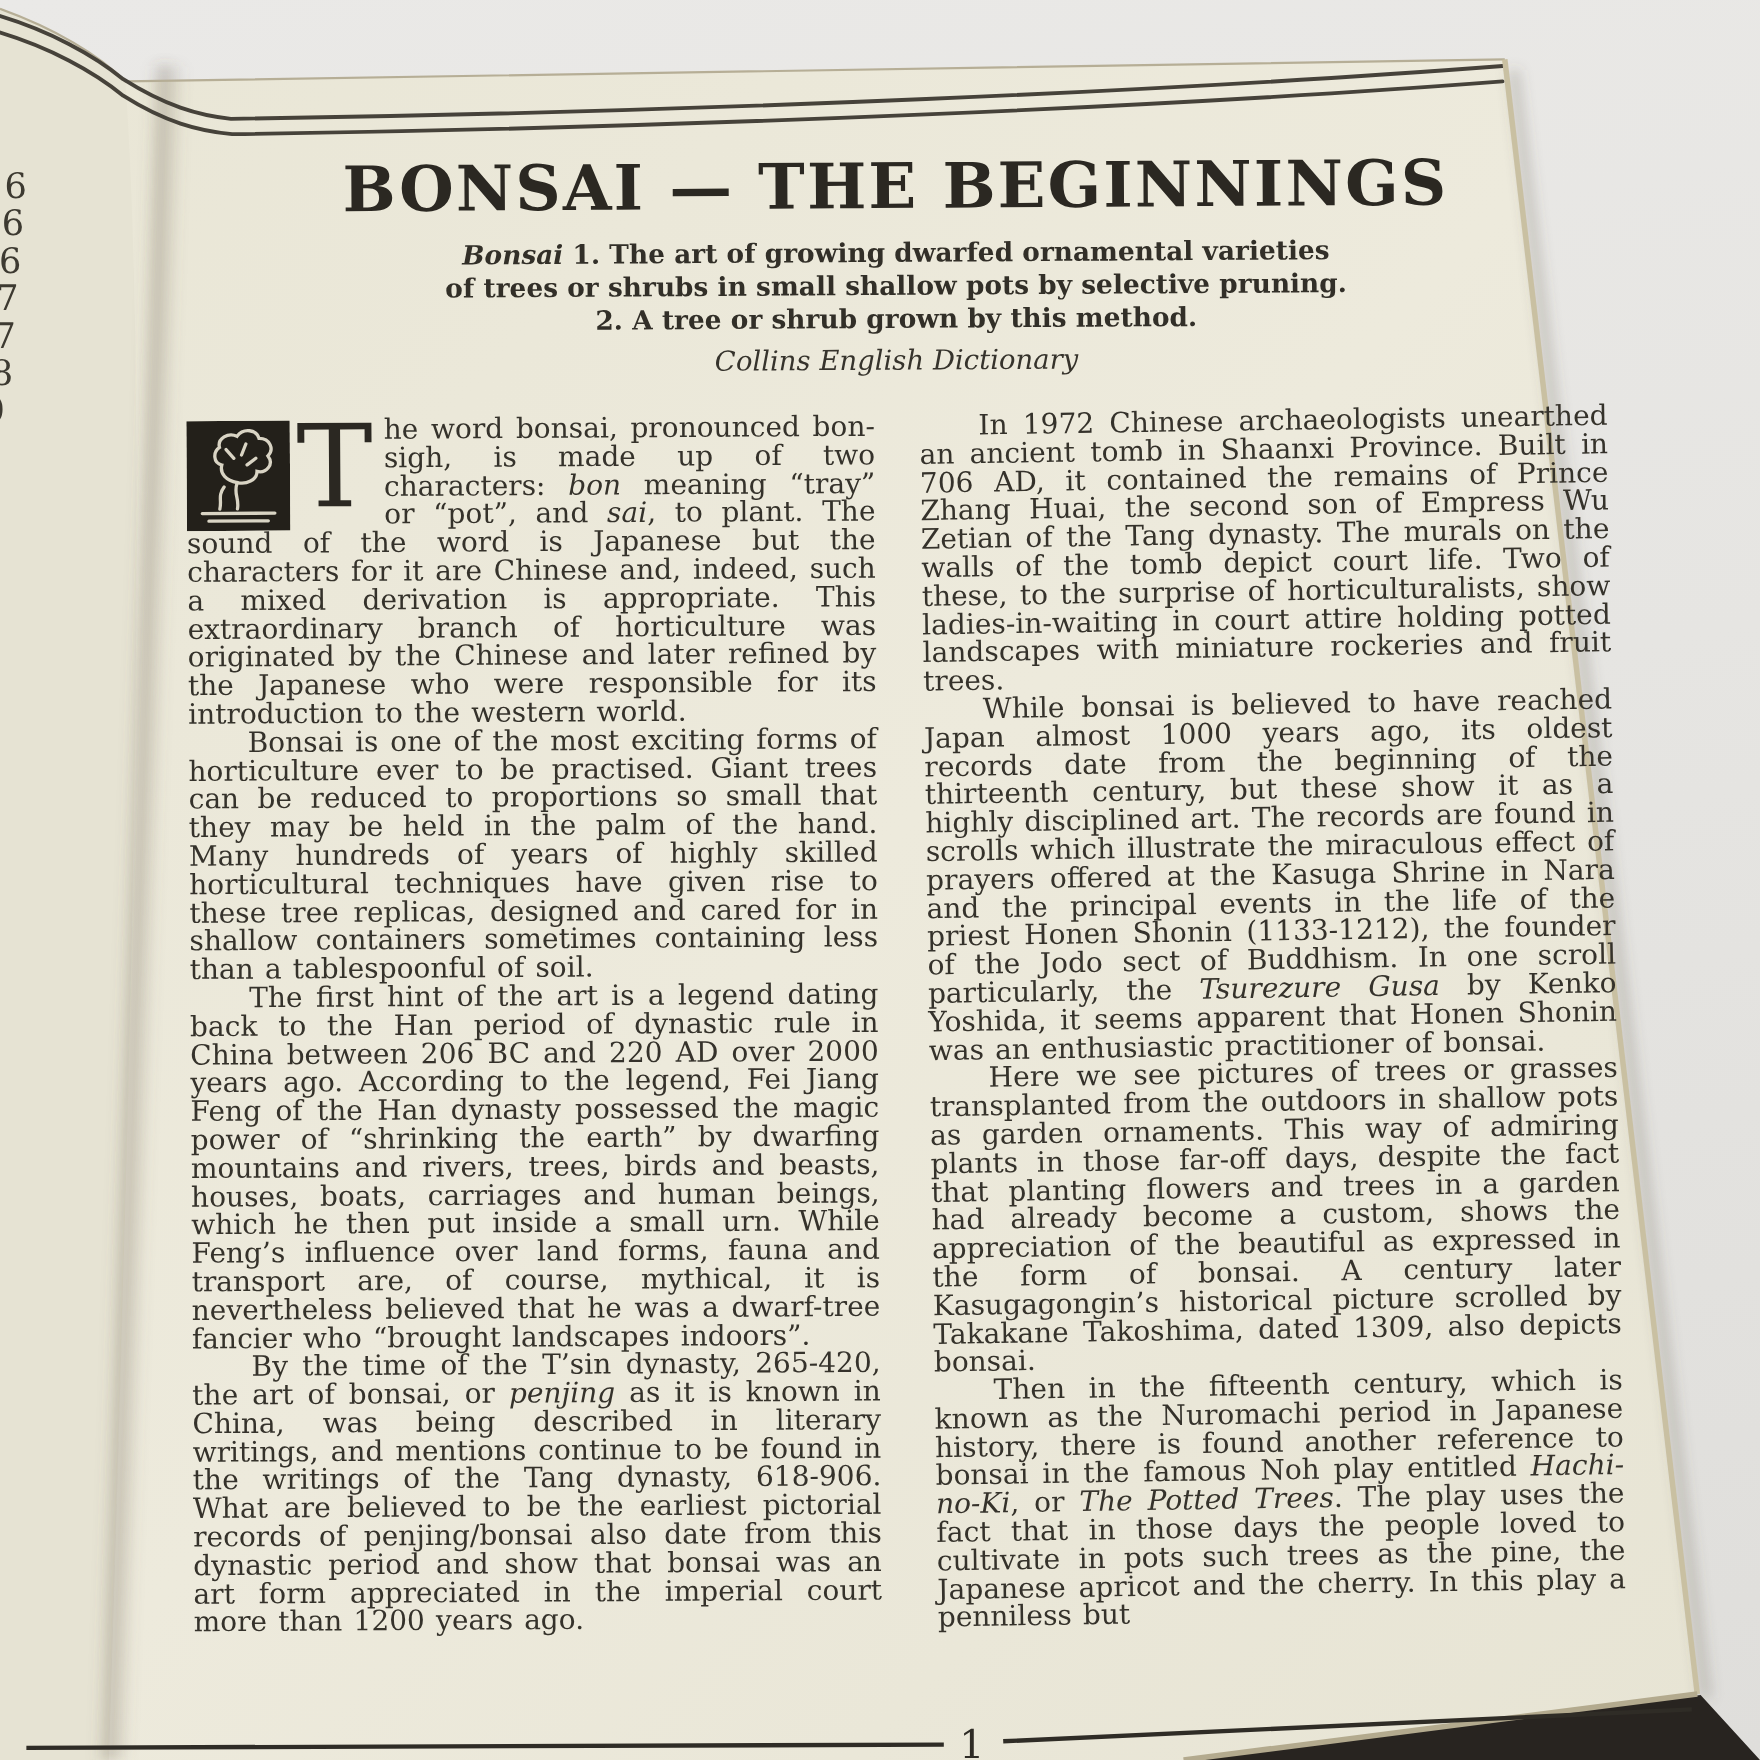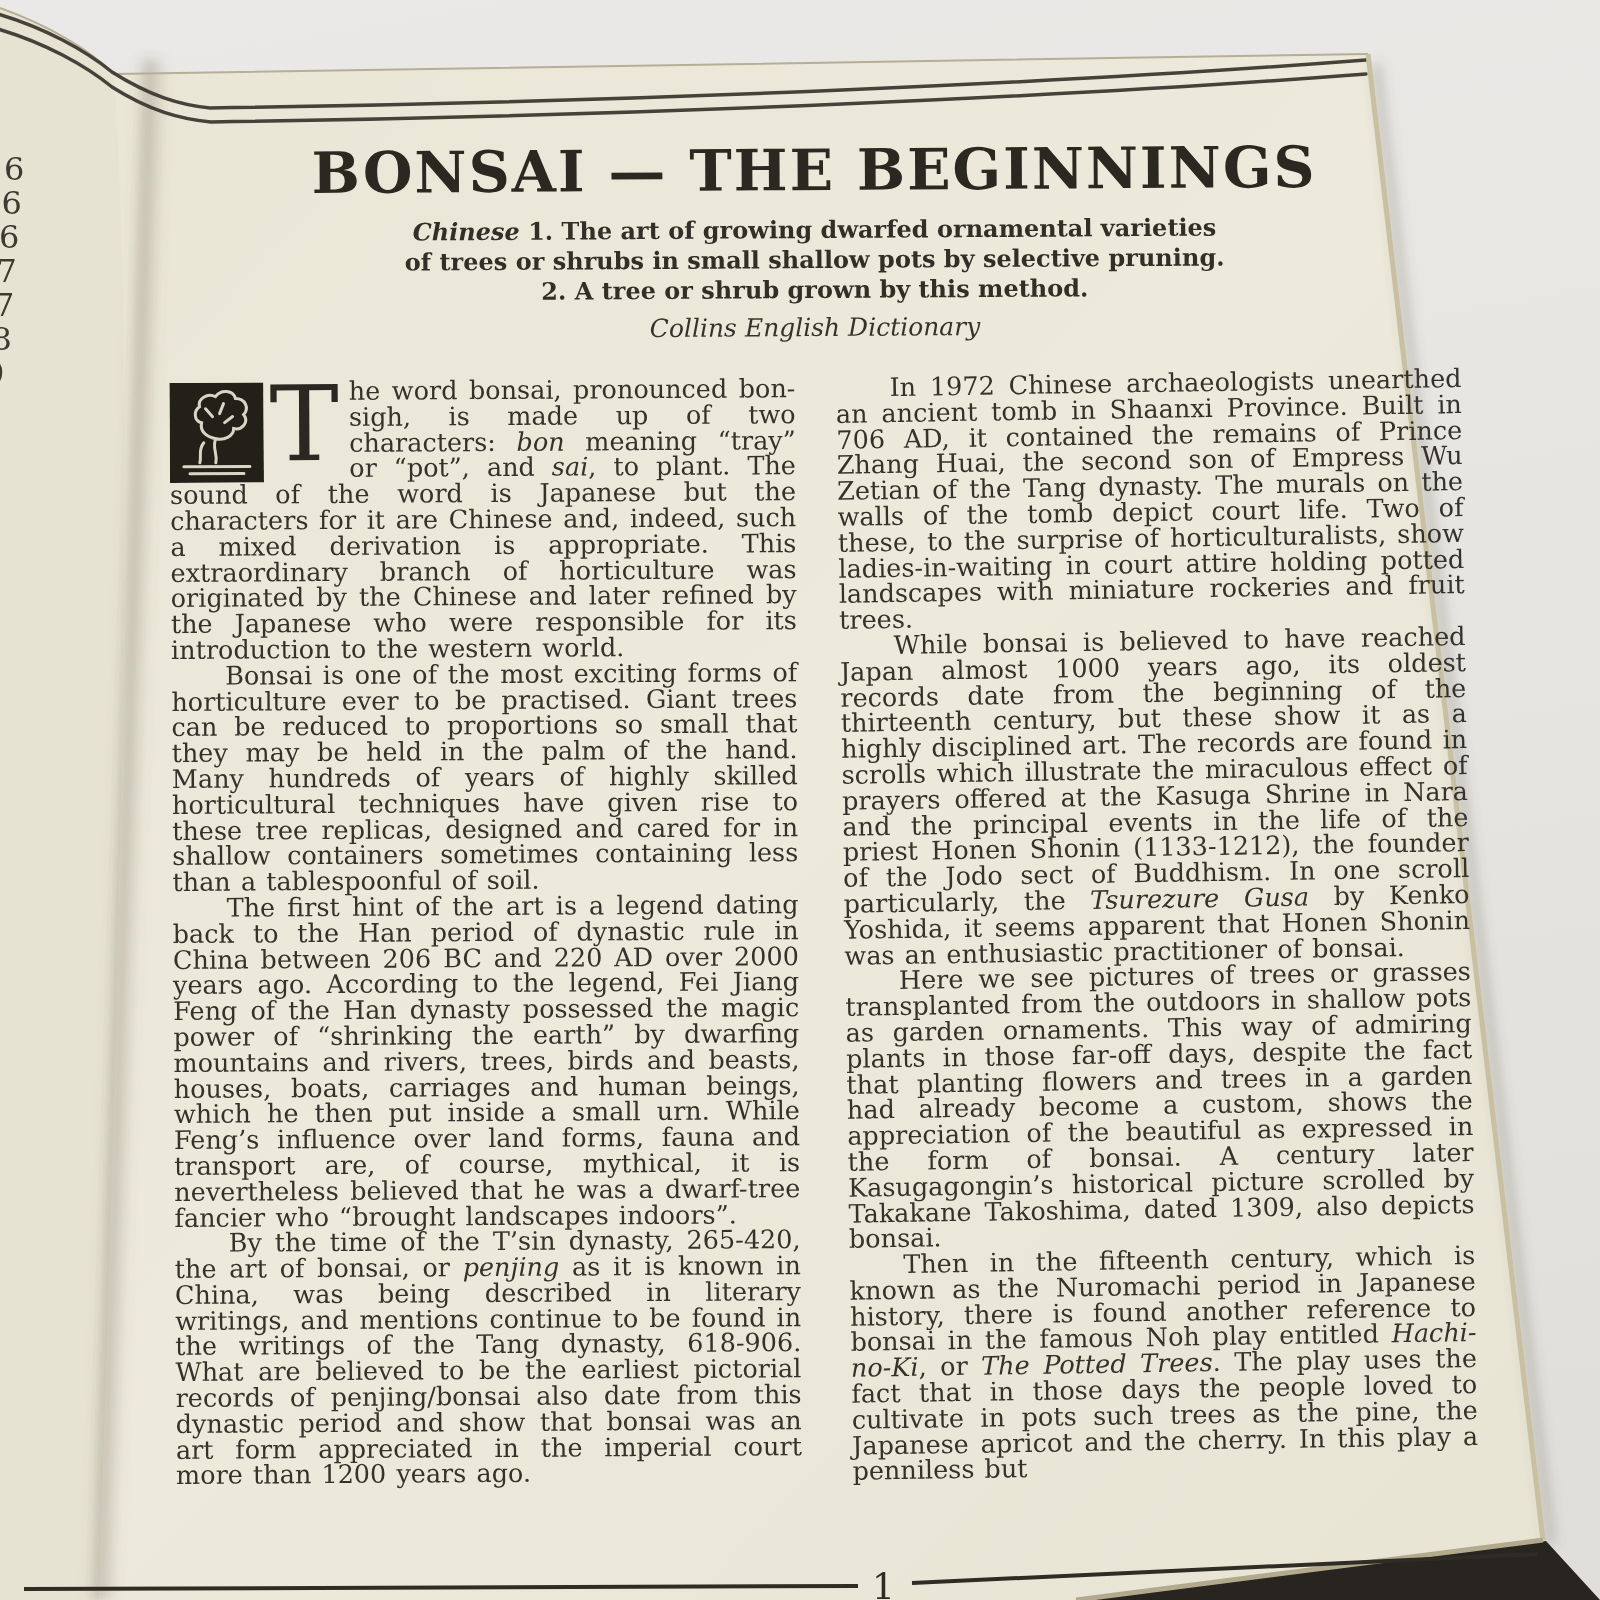--- a/index.html
+++ b/index.html
@@ -79,21 +79,21 @@
       <span style="top: 252px; left: -3.5px;">7</span>
       <span style="top: 286px; left: -6px;">7</span>
       <span style="top: 320px; left: -8.5px;">8</span>
       <span style="top: 354px; left: -16px;">0</span>
     </div>
 
   <div class="content">
     <header>
       <h1>BONSAI — THE BEGINNINGS</h1>
       <div class="definition" id="definition">
-          <div><em>Chinese</em> 1. The art of growing dwarfed ornamental varieties</div>
+          <div><em>Bonsai</em> 1. The art of growing dwarfed ornamental varieties</div>
           <div>of trees or shrubs in small shallow pots by selective pruning.</div>
           <div>2. A tree or shrub grown by this method.</div>
         </div>
       <div class="attribution">Collins English Dictionary</div>
     </header>
 
     <div class="columns">
       <div class="col col-left" id="col-left">
           <p class="first"><span class="dropblock">
               <svg class="woodcut" viewBox="0 0 94 100" width="94" height="100">

